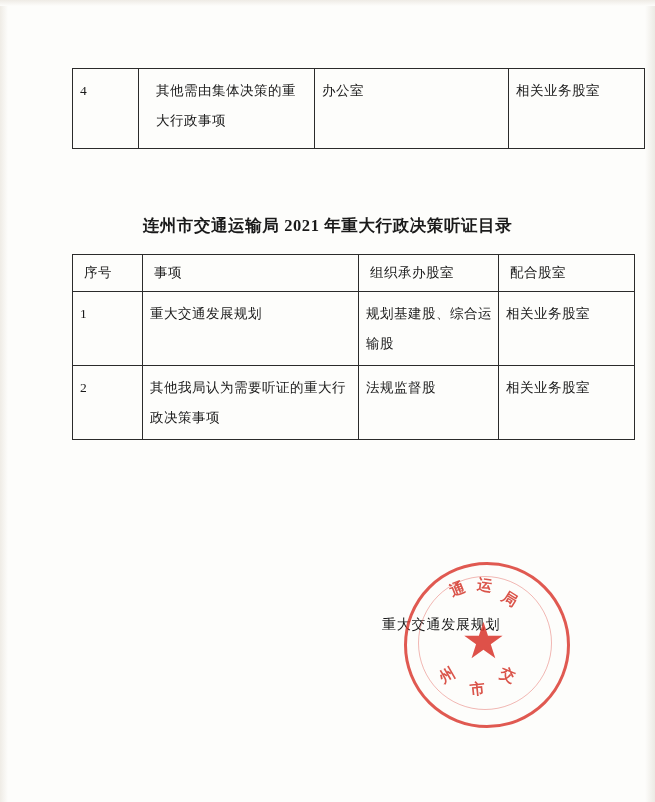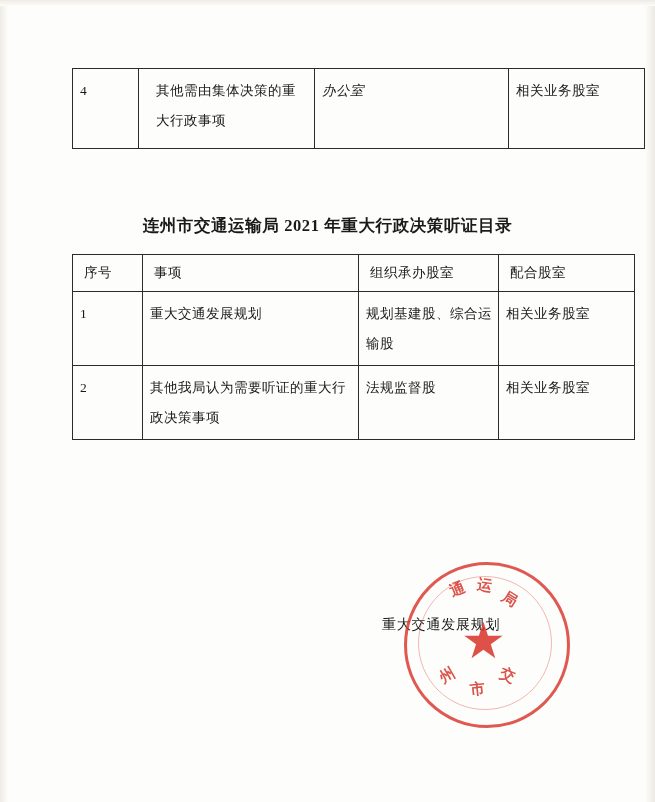--- a/index.html
+++ b/index.html
@@ -54,21 +54,21 @@
 
   
   .table-top {
     position: absolute;
     left: 72px;
     top: 68px;
     width: 506px;
   }
   .table-top td.c1 { width: 52px; }
   .table-top td.c2 { width: 152px; padding-left: 17px; }
-  .table-top td.c3 { width: 180px; font-style: italic; }
+  .table-top td.c3 { width: 180px; }
   .table-top td.c4 { width: 122px; }
   .table-top td { height: 66px; }
 
   
   .section-title {
     position: absolute;
     left: 0;
     top: 215px;
     width: 655px;
     text-align: center;

